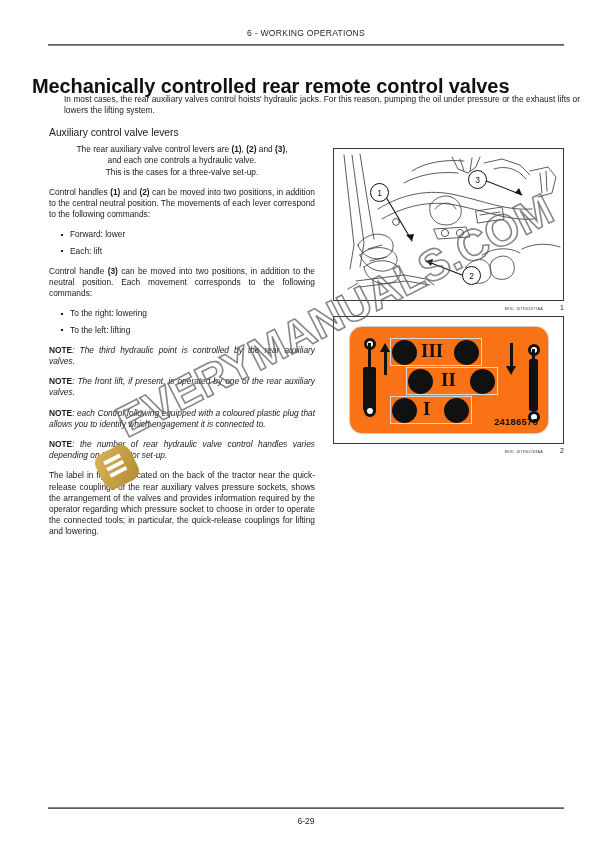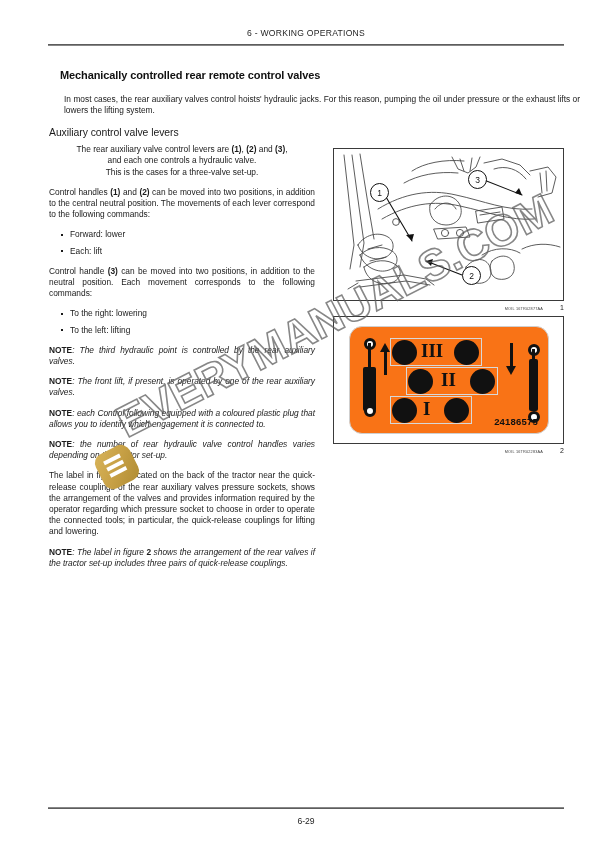--- a/index.html
+++ b/index.html
@@ -40,24 +40,24 @@
   }
   .header-rule {
     height: 2px;
     background: #878787;
     border-top: 1px solid #5d5d5d;
   }
 
   
   .doc-title {
     position: absolute;
-    left: 60px;
+    left: 32px;
     top: 62px;
     width: 516px;
-    font-size: 11px;
+    font-size: 20px;
     font-weight: bold;
     letter-spacing: -0.1px;
     color: #111;
   }
 
   
   .intro {
     position: absolute;
     left: 64px;
     top: 94px;
@@ -349,21 +349,20 @@
     <div class="note"><span class="lbl">NOTE</span>: <span>The third hydraulic point is controlled by the rear auxiliary valves.</span></div>
 
     <div class="note"><span class="lbl">NOTE</span>: <span>The front lift, if present, is operated by one of the rear auxiliary valves.</span></div>
 
     <div class="note"><span class="lbl">NOTE</span>: <span>each Control following equipped with a coloured plastic plug that allows you to identify which engagement it is connected to.</span></div>
 
     <div class="note"><span class="lbl">NOTE</span>: <span>the number of rear hydraulic valve control handles varies depending on the tractor set-up.</span></div>
 
     <div class="p">The label in figure <b>2</b>, located on the back of the tractor near the quick-release couplings of the rear auxiliary valves pressure sockets, shows the arrangement of the valves and provides information required by the operator regarding which pressure socket to choose in order to operate the connected tools; in particular, the quick-release couplings for lifting and lowering.</div>
 
-    <div class="note"><span class="lbl">NOTE</span>: <span>The label in figure <b>2</b> shows the arrangement of the rear valves if the tractor set-up includes three pairs of quick-release couplings.</span></div>
   </div>
 
   <div class="col-right">
 
     <div class="figure">
       <div class="fig-frame one">
         <svg width="229" height="151" viewBox="0 0 229 151">
           <g fill="none" stroke="#4a4a4a" stroke-width="0.9" stroke-linecap="round" stroke-linejoin="round">
 
             <path d="M10 6 L16 60 L20 96 L16 120"></path>

